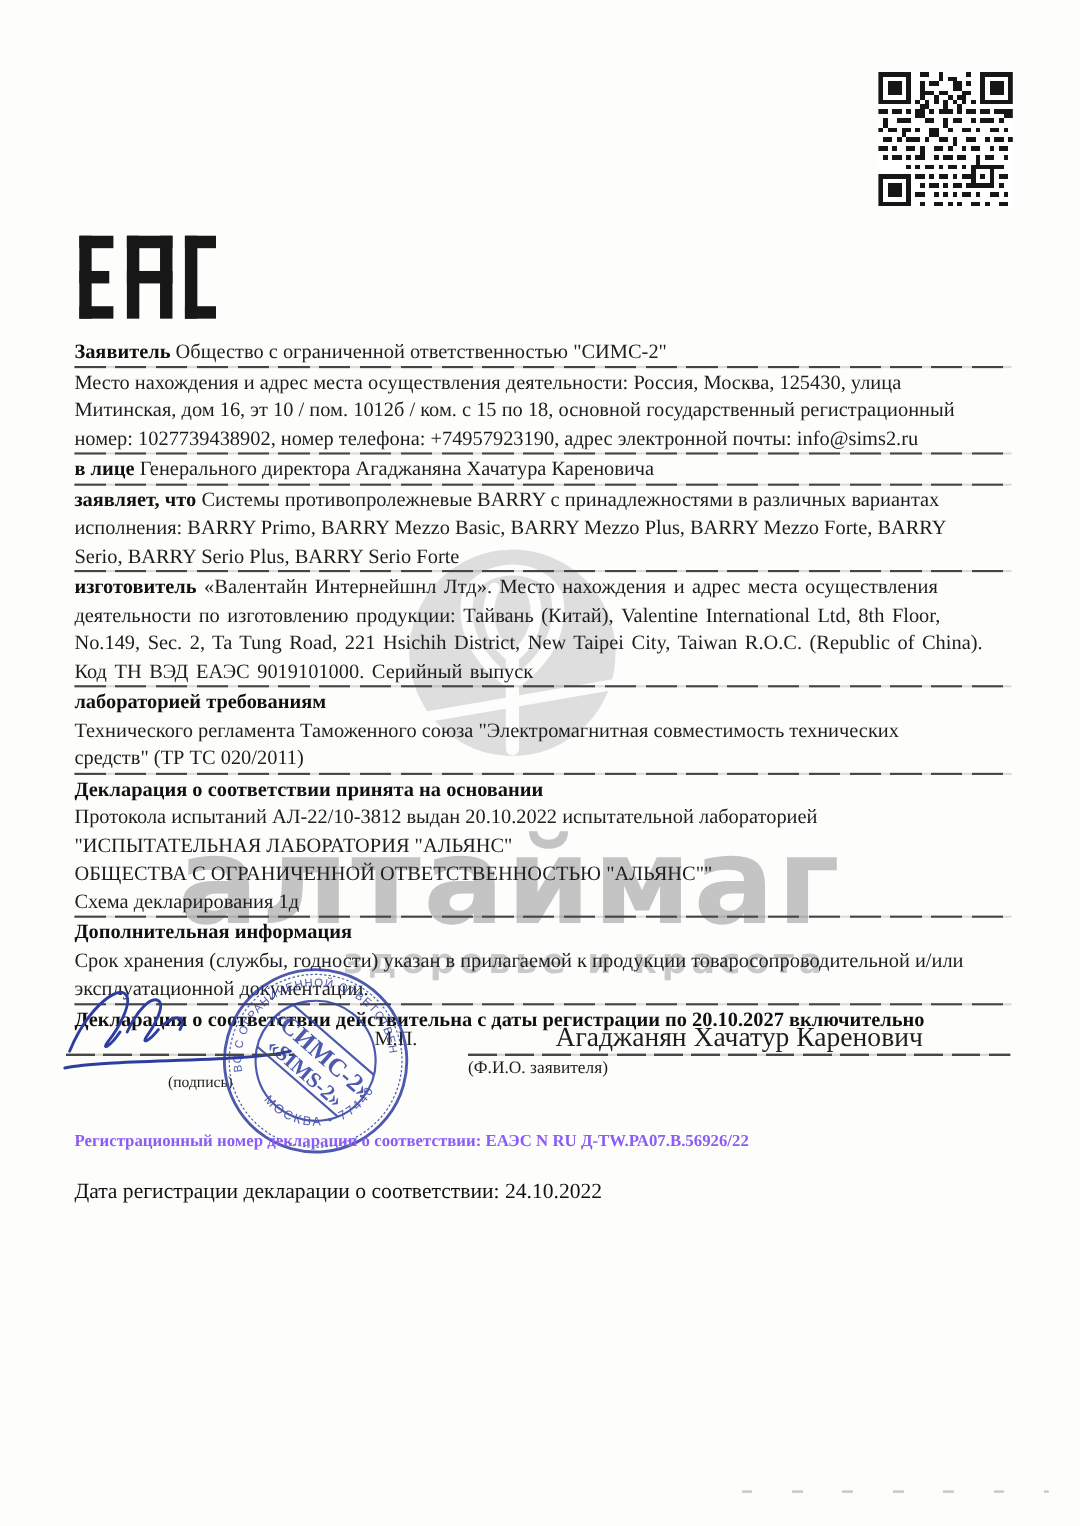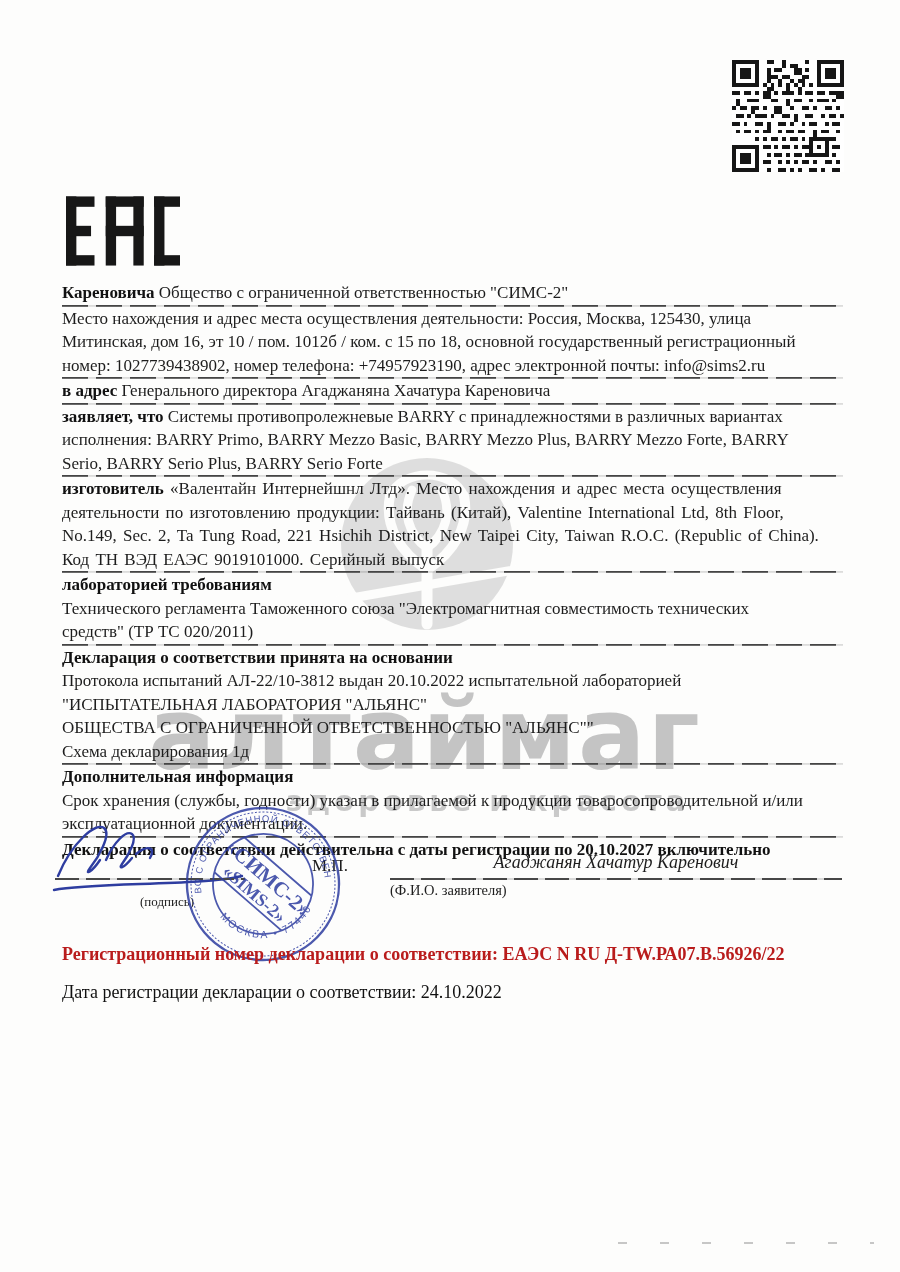--- a/index.html
+++ b/index.html
@@ -29,26 +29,26 @@
          background-size:100% 1.8px;background-repeat:no-repeat;background-position:0 100%;}
   
   .sigzone{position:absolute;top:810px;left:0;width:900px;height:150px;z-index:2;}
   .sig-svg{position:absolute;top:4px;left:52px;width:195px;height:88px;}
   .sigline{position:absolute;top:68px;left:55px;width:190px;height:2px;
            background:repeating-linear-gradient(90deg,#474747 0 24px,rgba(69,69,69,.2) 24px 31px);}
   .sigcap{position:absolute;top:84px;left:92px;font-size:13px;margin-left:48px;}
   .mp{position:absolute;top:46px;left:312px;font-size:17px;}
   .fioline{position:absolute;top:68px;left:390px;width:452px;height:2px;
            background:repeating-linear-gradient(90deg,#474747 0 24px,rgba(69,69,69,.2) 24px 31px);}
-  .fioname{position:absolute;top:42px;left:390px;width:452px;text-align:center;font-size:18px;font-style:italic;}
+  .fioname{position:absolute;top:42px;left:390px;width:452px;text-align:center;font-size:23px;}
   .fiocap{position:absolute;top:72px;left:390px;width:452px;text-align:left;font-size:14.5px;}
   .stamp{position:absolute;top:-6px;left:183px;width:160px;height:160px;opacity:.85;z-index:3;
          transform:rotate(-6deg);}
   
-  .reg1{position:absolute;top:944px;left:62px;width:800px;font-weight:bold;font-size:18px;color:#b91c1c;z-index:2;}
+  .reg1{position:absolute;top:944px;left:62px;width:800px;font-weight:bold;font-size:14px;color:#8b5cf6;z-index:2;}
   .reg2{position:absolute;top:982px;left:62px;width:800px;font-weight:normal;font-size:18px;color:#111;z-index:2;}
   .noise{position:absolute;top:1242px;left:618px;width:256px;height:2px;opacity:.55;
          background:repeating-linear-gradient(90deg,#9a9a9a 0 9px,transparent 9px 42px);}
 </style>
 </head>
 <body>
 
 <div class="page">
 
   <svg class="qr" viewBox="0 0 29 29" shape-rendering="crispEdges">
@@ -109,25 +109,25 @@
       <path d="M95 96C76 82 70 60 80 38" stroke-width="9"></path>
       <path d="M95 96C114 82 120 60 110 38" stroke-width="9"></path>
       <path d="M58 44C70 16 120 16 132 44" stroke-width="9"></path>
       <path d="M8 148L182 118" stroke-width="9"></path>
     </g>
   </svg>
   <div class="wm-brand">алтаймаг</div>
   <div class="wm-tag">здоровье и красота</div>
 
   <div class="body">
-    <p class="sec uline"><span class="lbl">Кареновича</span> <span class="val">Общество с ограниченной ответственностью "СИМС-2"</span></p>
+    <p class="sec uline"><span class="lbl">Заявитель</span> <span class="val">Общество с ограниченной ответственностью "СИМС-2"</span></p>
     <p class="sec uline"><span class="val">Место нахождения и адрес места осуществления деятельности: Россия, Москва, 125430, улица
 Митинская, дом 16, эт 10 / пом. 1012б / ком. с 15 по 18, основной государственный регистрационный
 номер: 1027739438902, номер телефона: +74957923190, адрес электронной почты: info@sims2.ru</span></p>
-    <p class="sec uline"><span class="lbl">в адрес</span> <span class="val">Генерального директора Агаджаняна Хачатура Кареновича</span></p>
+    <p class="sec uline"><span class="lbl">в лице</span> <span class="val">Генерального директора Агаджаняна Хачатура Кареновича</span></p>
     <p class="sec uline"><span class="lbl">заявляет, что</span> <span class="val">Системы противопролежневые BARRY с принадлежностями в различных вариантах
 исполнения: BARRY Primo, BARRY Mezzo Basic, BARRY Mezzo Plus, BARRY Mezzo Forte, BARRY
 Serio, BARRY Serio Plus, BARRY Serio Forte</span></p>
     <p class="sec uline just"><span class="lbl">изготовитель</span> <span class="val">«Валентайн Интернейшнл Лтд». Место нахождения и адрес места осуществления
 деятельности по изготовлению продукции: Тайвань (Китай), Valentine International Ltd, 8th Floor,
 No.149, Sec. 2, Ta Tung Road, 221 Hsichih District, New Taipei City, Taiwan R.O.C. (Republic of China).
 Код ТН ВЭД ЕАЭС 9019101000. Серийный выпуск</span></p>
     <p class="sec hd">лабораторией требованиям</p>
     <p class="sec uline"><span class="val">Технического регламента Таможенного союза "Электромагнитная совместимость технических
 средств" (ТР ТС 020/2011)</span></p>

